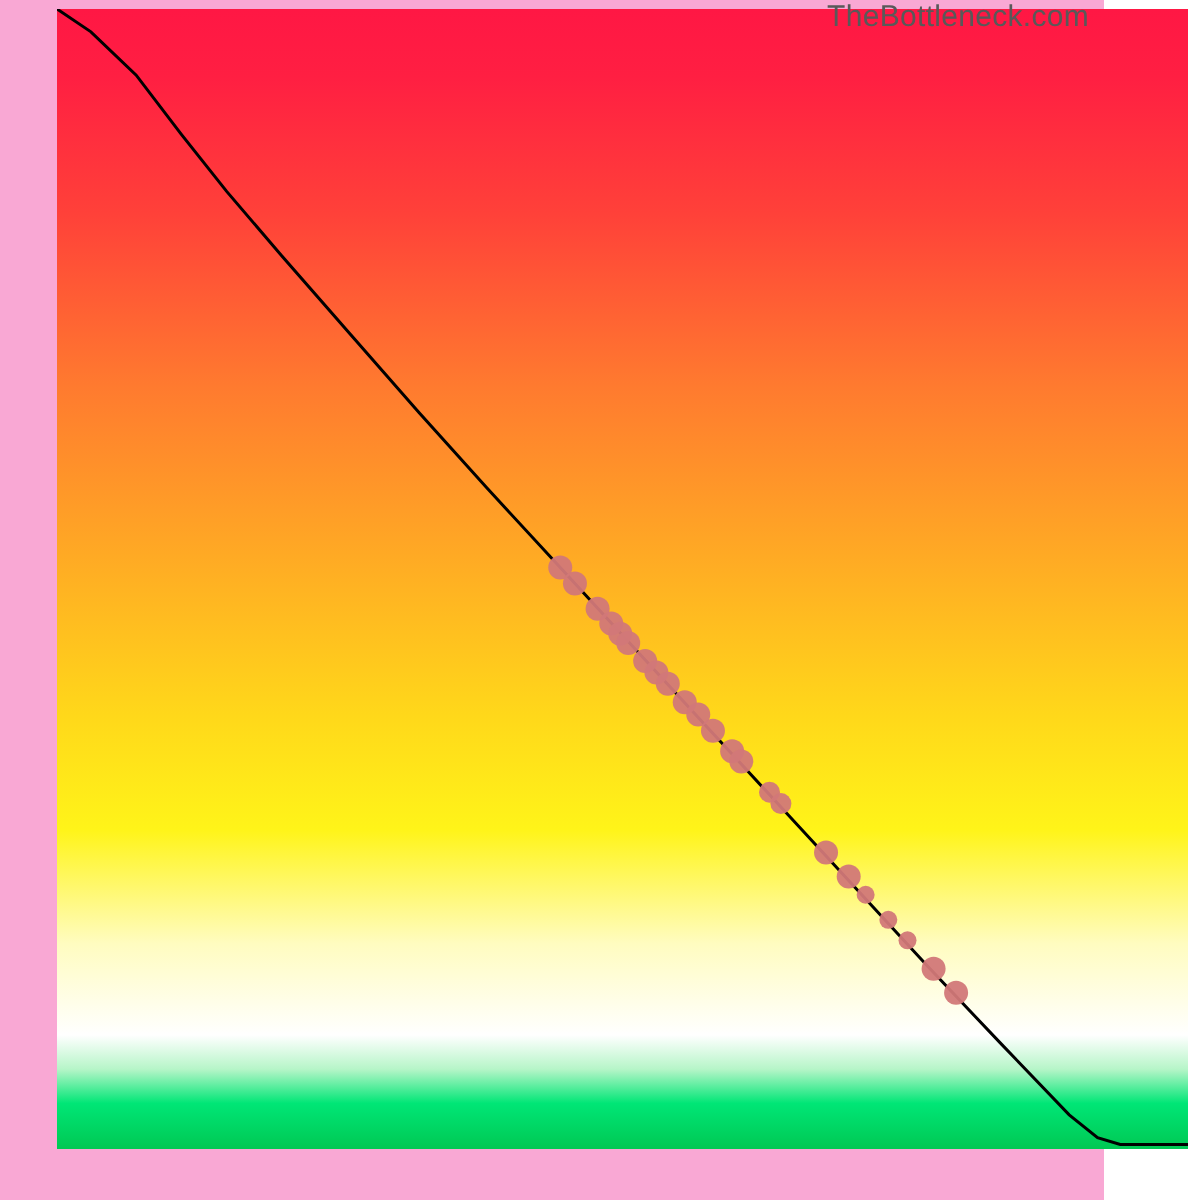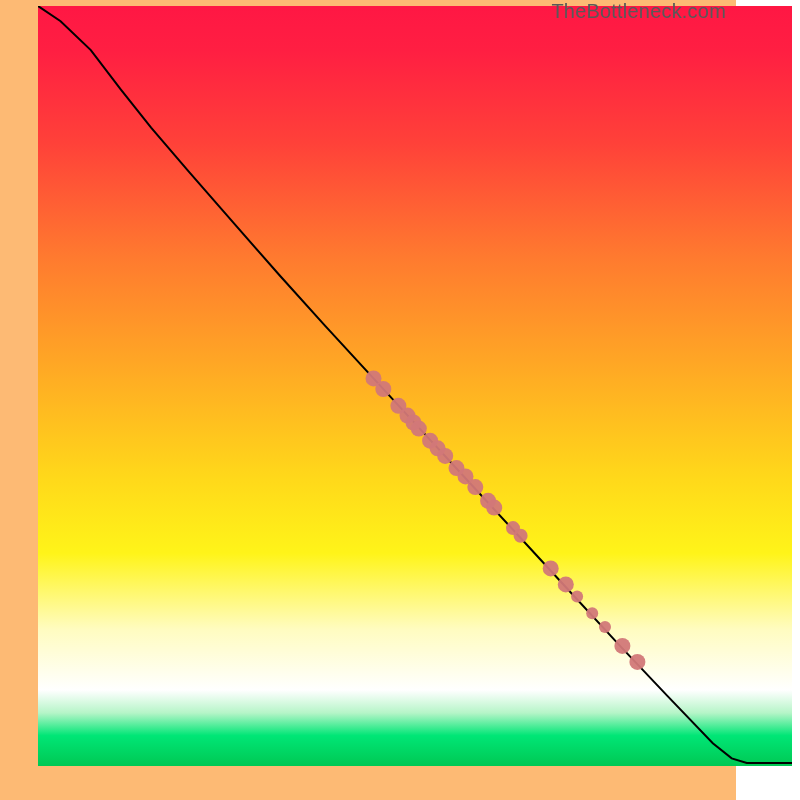--- a/index.html
+++ b/index.html
@@ -5,21 +5,21 @@
   html, body {
     margin: 0;
     padding: 0;
     width: 800px;
     height: 800px;
     overflow: hidden;
   }
   .outer {
     width: 736px;
     height: 800px;
-    background: #fdba74;
+    background: #f9a8d4;
     position: relative;
   }
   .plot {
     position: absolute;
     left: 38px;
     top: 6px;
     width: 754px;
     height: 760px;
     
     background: linear-gradient(to bottom,

